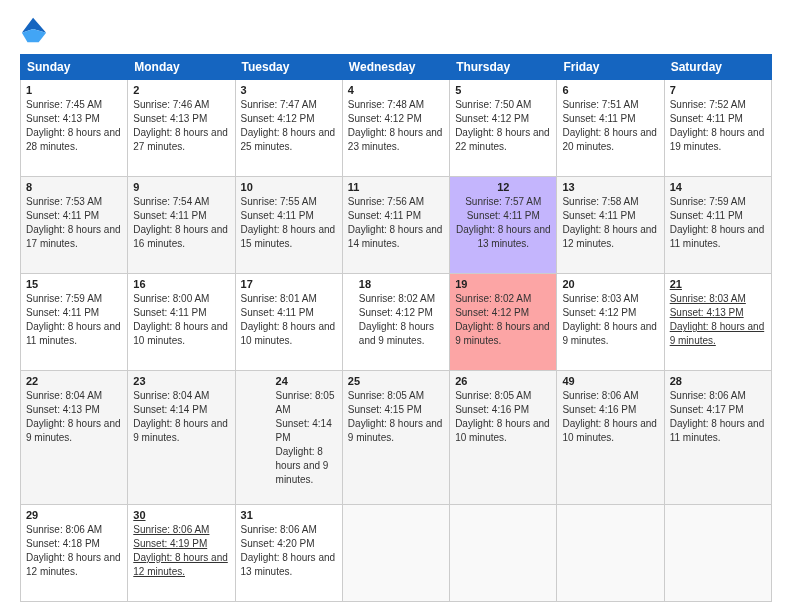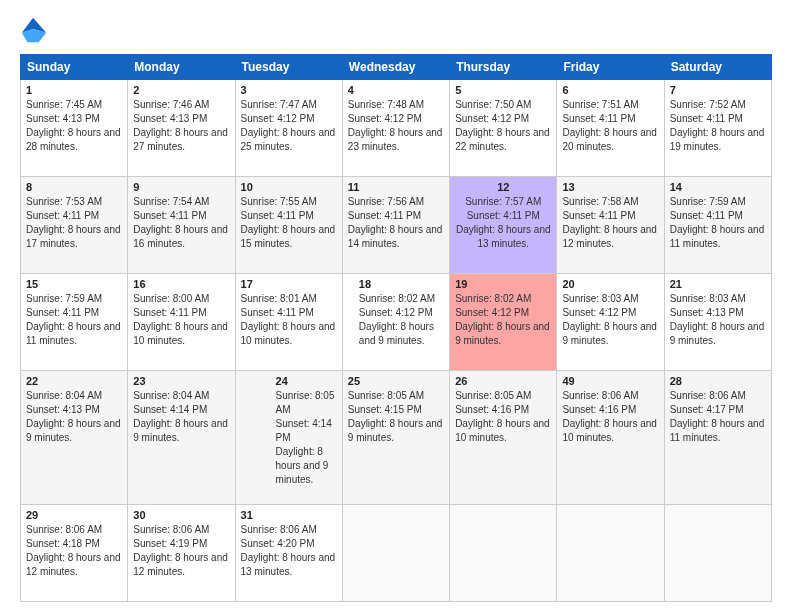--- a/index.html
+++ b/index.html
@@ -218,21 +218,21 @@
             <div class="day-info">Sunrise: 8:02 AM<br>Sunset: 4:12 PM<br>Daylight: 8 hours and 9 minutes.</div>
           </td>
           <td style="background: #fca5a5;">
             <span class="day-num">19</span>
             <div class="day-info">Sunrise: 8:02 AM<br>Sunset: 4:12 PM<br>Daylight: 8 hours and 9 minutes.</div>
           </td>
           <td style="background: rgb(255, 255, 255);">
             <span class="day-num">20</span>
             <div class="day-info">Sunrise: 8:03 AM<br>Sunset: 4:12 PM<br>Daylight: 8 hours and 9 minutes.</div>
           </td>
-          <td style="background: rgb(255, 255, 255);">
+          <td style="background: rgb(255, 255, 255); text-decoration: underline;">
             <span class="day-num">21</span>
             <div class="day-info">Sunrise: 8:03 AM<br>Sunset: 4:13 PM<br>Daylight: 8 hours and 9 minutes.</div>
           </td>
         </tr>
         <tr>
           <td style="background: rgb(245, 245, 245);">
             <span class="day-num">22</span>
             <div class="day-info">Sunrise: 8:04 AM<br>Sunset: 4:13 PM<br>Daylight: 8 hours and 9 minutes.</div>
           </td>
           <td style="background: rgb(245, 245, 245);">
@@ -258,21 +258,21 @@
           <td style="background: rgb(245, 245, 245); margin-top: 45px;">
             <span class="day-num">28</span>
             <div class="day-info">Sunrise: 8:06 AM<br>Sunset: 4:17 PM<br>Daylight: 8 hours and 11 minutes.</div>
           </td>
         </tr>
         <tr>
           <td style="background: rgb(255, 255, 255);">
             <span class="day-num">29</span>
             <div class="day-info">Sunrise: 8:06 AM<br>Sunset: 4:18 PM<br>Daylight: 8 hours and 12 minutes.</div>
           </td>
-          <td style="background: rgb(255, 255, 255);">
+          <td style="background: rgb(255, 255, 255); text-decoration: underline;">
             <span class="day-num">30</span>
             <div class="day-info">Sunrise: 8:06 AM<br>Sunset: 4:19 PM<br>Daylight: 8 hours and 12 minutes.</div>
           </td>
           <td style="background: rgb(255, 255, 255); margin-left: 35px;">
             <span class="day-num">31</span>
             <div class="day-info">Sunrise: 8:06 AM<br>Sunset: 4:20 PM<br>Daylight: 8 hours and 13 minutes.</div>
           </td>
           <td class="empty-cell" style="background: rgb(250, 250, 250);"></td>
           <td class="empty-cell" style="background: rgb(250, 250, 250);"></td>
           <td class="empty-cell" style="background: rgb(250, 250, 250);"></td>

